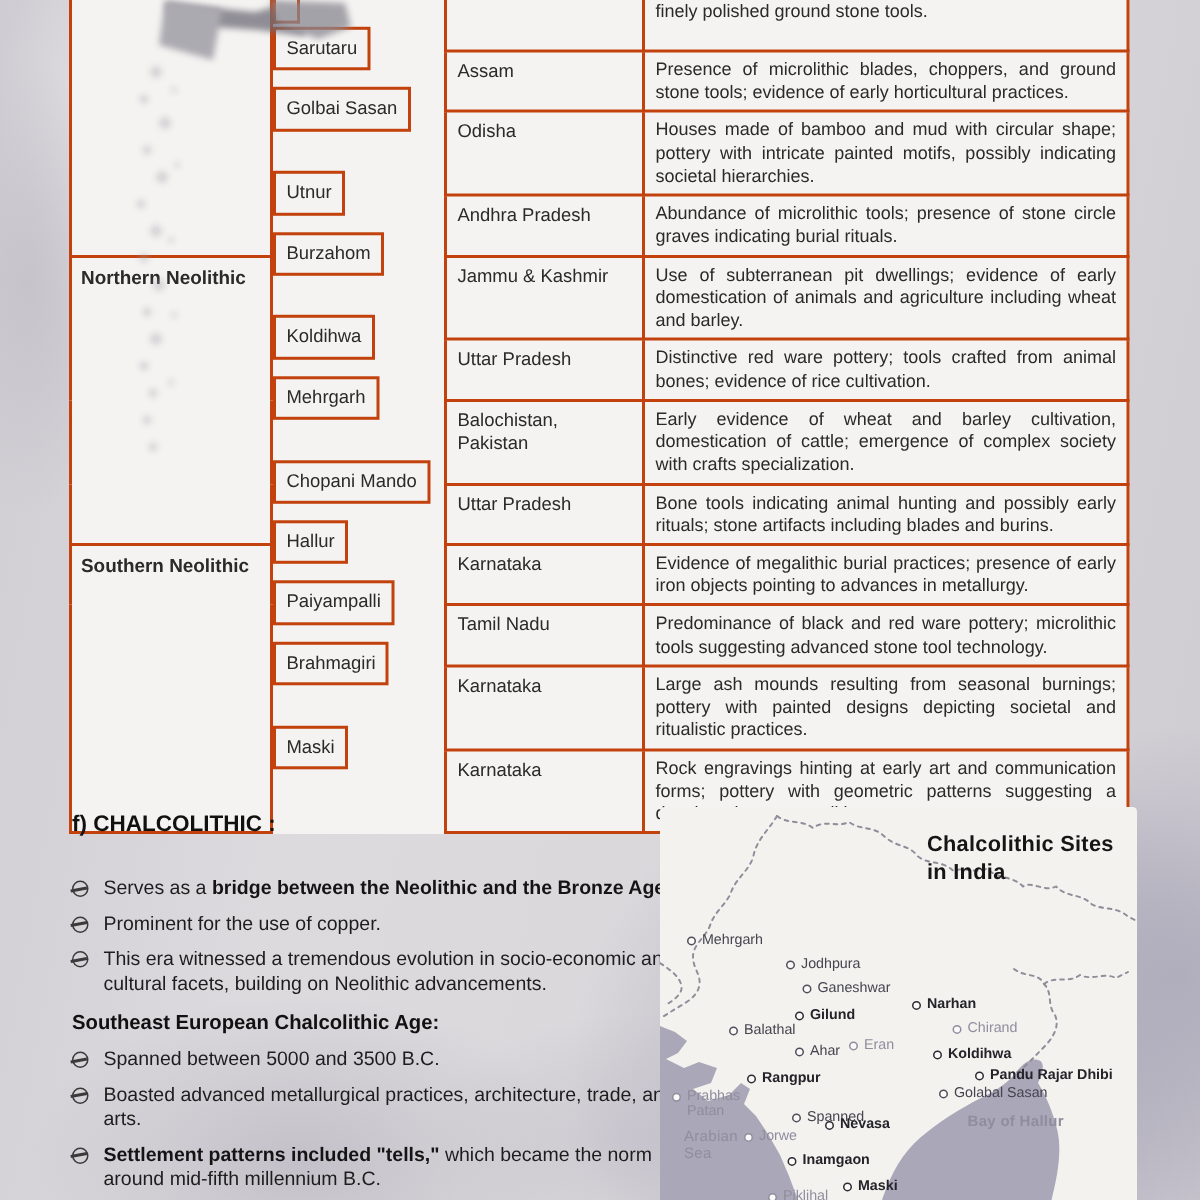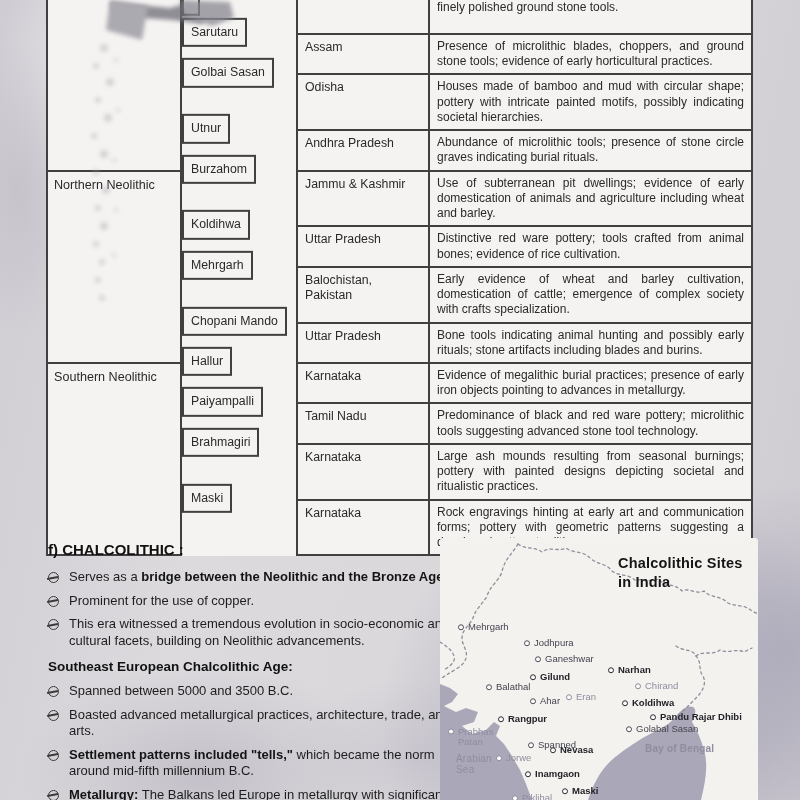--- a/index.html
+++ b/index.html
@@ -13,34 +13,34 @@
       radial-gradient(320px 280px at 630px 710px, #aaa7b8, transparent 78%),
       radial-gradient(220px 220px at 785px 650px, #b2afbe, transparent 75%),
       radial-gradient(260px 160px at 200px 775px, #c3c0c9, transparent 70%),
       radial-gradient(200px 120px at 420px 760px, #cBc8d0, transparent 70%),
       linear-gradient(100deg,#cfccd3,#dcdadd 30%,#d9d7da 70%,#cdcad1);
   }
 
   
   .table-wrap{position:absolute;left:46px;top:0;width:707px;}
   table.neo{border-collapse:collapse;width:100%;table-layout:fixed;background:#f4f3f1;}
-  table.neo td{border:2px solid #404040;vertical-align:top;color:#2a2a2a;overflow:hidden;}
-  td.region{font-weight:normal;font-size:12.6px;padding:6px 6px;color:#0f0f0f;}
+  table.neo td{border:2px solid #c2410c;vertical-align:top;color:#2a2a2a;overflow:hidden;}
+  td.region{font-weight:bold;font-size:12.6px;padding:6px 6px;color:#0f0f0f;}
   td.site,td.location{font-size:12.3px;padding:5px 7px;line-height:1.25;}
   td.description{font-size:12px;padding:4px 7px;text-align:justify;line-height:1.27;}
   tr.partial-row td{border-top:none;height:13px;padding-top:0;padding-bottom:20px;vertical-align:bottom;}
   tr.partial-row td.description{line-height:11px;}
   td.img-cell{padding:0;}
 
   
   .axe-art{position:absolute;left:52px;top:0;width:190px;height:330px;pointer-events:none;opacity:.75;}
 
   
   .section{position:absolute;left:48px;top:537px;width:402px;color:#1d1d1d;}
-  .section h2{font-size:15px;margin:4px 0 11px;color:#111;}
+  .section h2{font-size:15px;margin:4px 0 26px;color:#111;}
   .section h3{font-size:13.5px;margin:10px 0 9px;color:#111;}
   .section ul{list-style:none;margin:0;padding:0;}
   .section li{display:flex;gap:10px;margin-bottom:7px;font-size:13px;line-height:1.27;}
   .bullet-icon{flex:0 0 auto;width:9px;height:9px;border:1.6px solid #3a3a3a;border-radius:50%;margin-top:3px;position:relative;}
   .bullet-icon::after{content:"";position:absolute;left:-2px;right:0px;top:50%;height:1.5px;margin-top:-1px;background:#3a3a3a;transform:rotate(-10deg);}
   .bullet-text b{font-weight:bold;color:#141414;}
 
   
   .map{position:absolute;left:440px;top:538px;width:318px;height:336px;background:#f3f2ef;border-radius:3px;}
   .map svg.geo{position:absolute;left:0;top:0;}
@@ -238,17 +238,17 @@
         <div class="site g" style="left: 8px; top: 200px;"><span class="dot"></span><span class="lbl">Prabhas
 Patan</span></div>
         <div class="site" style="left: 88px; top: 208px;"><span class="dot"></span><span class="lbl">Spanned</span></div>
         <div class="site g" style="left: 56px; top: 221px;"><span class="dot"></span><span class="lbl">Jorwe</span></div>
         <div class="site b" style="left: 110px; top: 213px;"><span class="dot"></span><span class="lbl">Nevasa</span></div>
         <div class="site b" style="left: 85px; top: 237px;"><span class="dot"></span><span class="lbl">Inamgaon</span></div>
         <div class="site b" style="left: 122px; top: 254px;"><span class="dot"></span><span class="lbl">Maski</span></div>
         <div class="site g" style="left: 72px; top: 261px;"><span class="dot"></span><span class="lbl">Piklihal</span></div>
         <div class="site g sea" style="left: 16px; top: 227px;"><span class="lbl">Arabian
 Sea</span></div>
-        <div class="site b g sea" style="left: 205px; top: 211px;"><span class="lbl">Bay of Bengal</span></div>
+        <div class="site b g sea" style="left: 205px; top: 211px;"><span class="lbl">Bay of Hallur</span></div>
       </div>
   </div>
 
 </div>
 
 </body></html>

